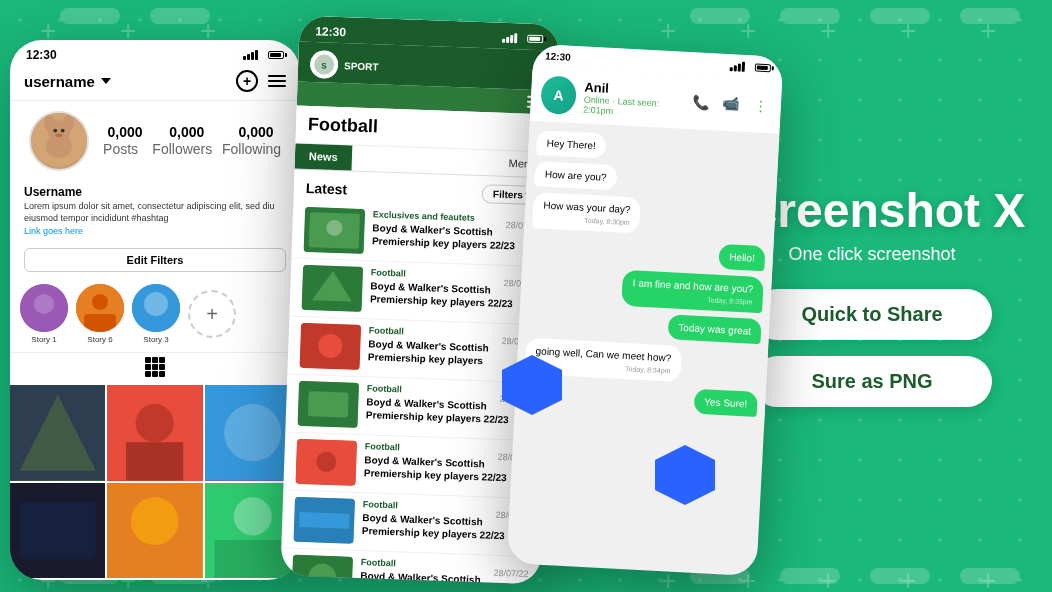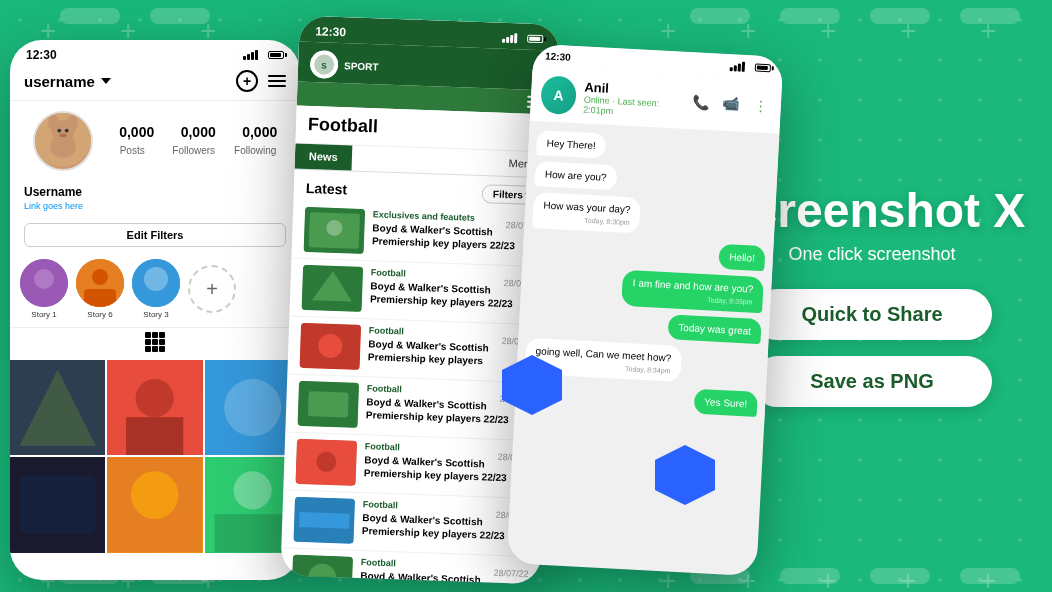--- a/index.html
+++ b/index.html
@@ -156,21 +156,21 @@
 
     .stat-number {
       font-size: 14px;
       font-weight: 700;
       color: #000;
       display: block;
       margin-left: 9px;
     }
 
     .stat-label {
-      font-size: 10px;
+      font-size: 14px;
       color: #666;
     }
 
     
     .profile-bio {
       padding: 4px 14px 8px;
     }
 
     .bio-name {
       font-size: 12px;
@@ -788,20 +788,21 @@
         <span class="stat-label">Followers</span>
       </div>
       <div class="stat-item">
         <span class="stat-number">0,000</span>
         <span class="stat-label">Following</span>
       </div>
     </div>
 
     <div class="profile-bio">
       <div class="bio-name">Username</div>
+      <div class="bio-text">Lorem ipsum dolor sit amet, consectetur adipiscing elit, sed diu eiusmod tempor incididunt #hashtag</div>
       <span class="bio-link">Link goes here</span>
     </div>
 
     <div class="edit-profile-btn">Edit Filters</div>
 
     <div class="stories-row">
       <div class="story-item">
         <div class="story-circle sc1">
           <svg width="48" height="48" viewBox="0 0 48 48">
             <circle cx="24" cy="24" r="24" fill="#9b59b6"></circle>
@@ -1102,16 +1103,16 @@
 
   <div class="hex-badge" style="position:absolute;left:655px;top:445px;z-index:10;">
     <div class="hex-shape"></div>
   </div>
 
   <div class="right-content">
     <h1 class="app-title">Screenshot X</h1>
     <p class="app-subtitle">One click screenshot</p>
 
     <div class="feature-pill">Quick to Share</div>
-    <div class="feature-pill">Save as PNG</div>
+    <div class="feature-pill">Sure as PNG</div>
   </div>
 
 </div>
 
 </body></html>

